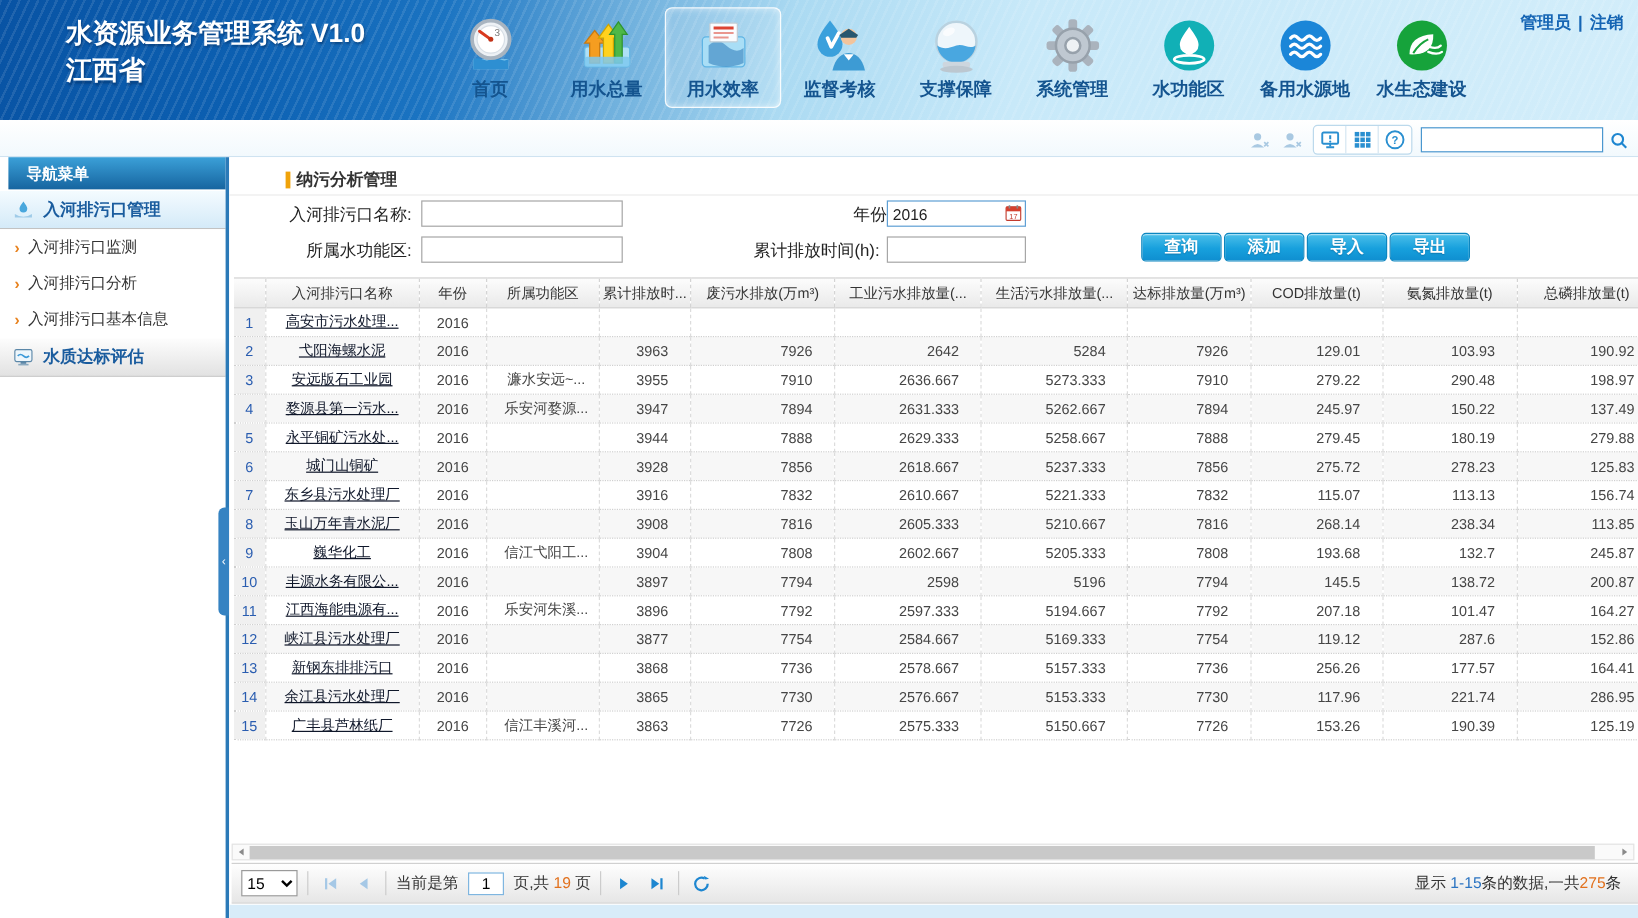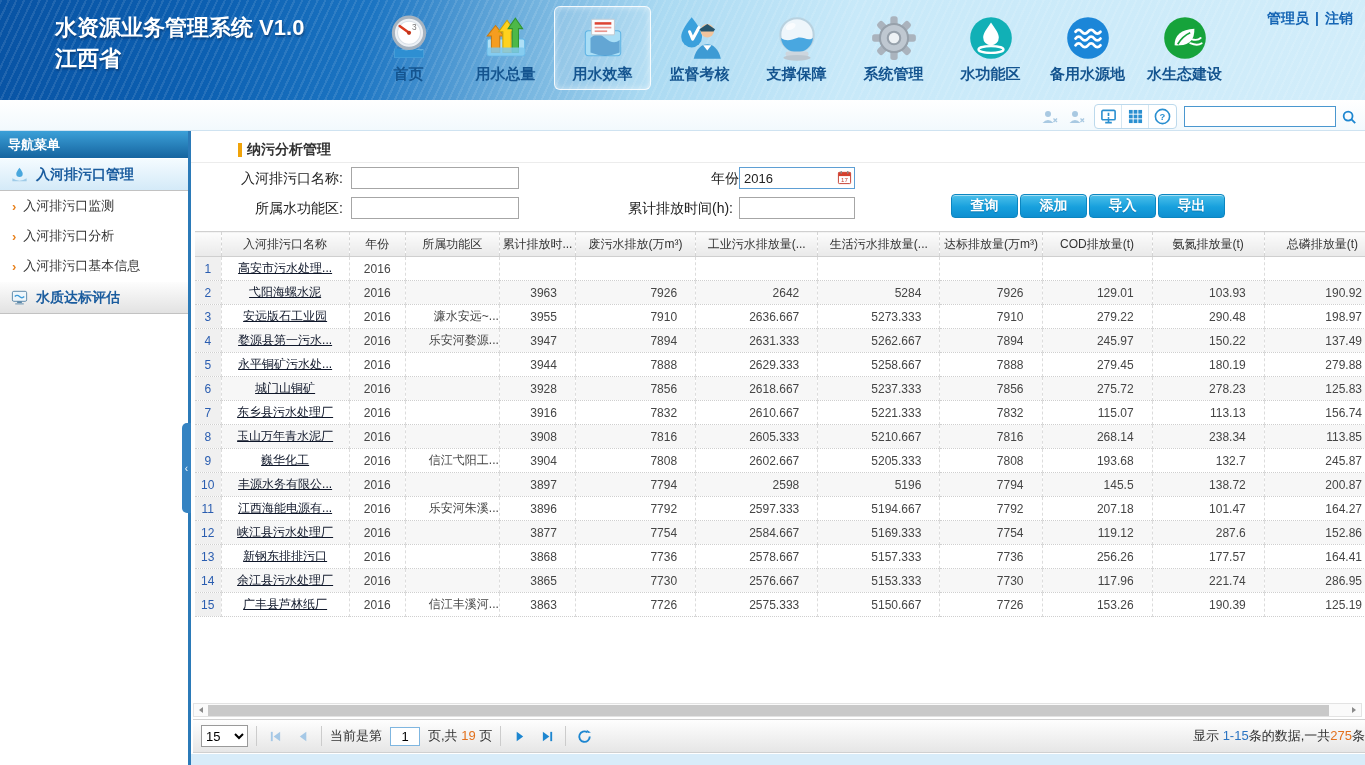--- a/index.html
+++ b/index.html
@@ -33,22 +33,22 @@
   .tgroup { display:flex; border:1px solid #bcd9ec; border-radius:4px; background:#fff; overflow:hidden; }
   .tbtn { width:27px; height:23px; display:flex; align-items:center; justify-content:center; cursor:pointer;
     border-right:1px solid #d5e7f2; }
   .tbtn:last-child { border-right:none; }
   .search-wrap { display:flex; align-items:center; gap:3px; }
   .search-input { width:152px; height:21px; border:1px solid #4a97cf; padding:0 4px; font-size:12px; outline:none; }
   .sbtn { width:20px; height:22px; display:flex; align-items:center; justify-content:center; cursor:pointer; background:none; border:none; }
 
   
   .sidebar { position:absolute; left:0; top:131px; width:188px; bottom:0; background:#fff; }
-  .sb-title { height:27px; line-height:27px; padding-left:8px; background:linear-gradient(#3ba0d8,#16649f);
-    color:#fff; font-weight:bold; font-size:13px; }
+  .sb-title { height:27px; line-height:27px; padding-left:15px; background:linear-gradient(#3ba0d8,#16649f);
+    color:#fff; font-weight:bold; font-size:13px;margin-left:7px; }
   .sb-sec { height:33px; display:flex; align-items:center; gap:7px; padding-left:10px;
     background:linear-gradient(#fdfdfd,#e2e2e2); border-bottom:1px solid #c2c2c2; border-top:1px solid #fff;
     color:#1a5c9e; font-weight:bold; font-size:14px; cursor:pointer; }
   .sb-sec.sel { background:linear-gradient(#f4fbff,#d4eaf8); }
   .sb-sec .sicon { width:19px; height:19px; }
   .sb-sec .sicon svg { width:100%; height:100%; }
   .sb-sub { height:30px; display:flex; align-items:center; padding-left:12px; font-size:13px; color:#333; cursor:pointer; background:#fff; }
   .sb-sub .bullet { color:#e8821e; font-weight:bold; margin-right:7px; font-size:13px; }
 
   .splitter { position:absolute; left:188px; top:131px; width:3px; bottom:0; background:#2b7ab8; }
@@ -80,38 +80,38 @@
   thead th { height:25px; background:linear-gradient(#fcfcfc,#e9e9e9); border-top:1px solid #d0d0d0;
     border-bottom:1px solid #cfcfcf; border-right:1px dashed #d4d4d4; font-weight:normal; color:#333;
     overflow:hidden; white-space:nowrap; cursor:pointer; }
   tbody td { height:24px; border-bottom:1px dotted #cfcfcf; border-right:1px dashed #dcdcdc; color:#454545;
     overflow:hidden; white-space:nowrap; background:#fff; }
   tr.even td { background:#f7f7f7; }
   td.td-num { background:#f0f0f0 !important; color:#2a5db0; text-align:center; }
   td.td-name { text-align:center; }
   td.td-name a { color:#0f172a; text-decoration:underline; cursor:pointer; }
   td.td-year { text-align:center; }
-  td.td-func { text-align:right; padding-left:6px; }
+  td.td-func { text-align:center; padding-left:6px; }
   td.td-r { text-align:right; padding-right:18px; }
 
   .hscroll { position:absolute; left:2px; right:3px; top:572px; height:14px; display:flex; align-items:center;
     background:#fafafa; border:1px solid #e3e3e3; }
   .harrow { width:14px; height:12px; display:flex; align-items:center; justify-content:center; cursor:pointer; }
   .hthumb { flex:1; height:11px; background:#c9c9c9; margin-right:18px; cursor:pointer; }
 
   .pager { position:absolute; left:2px; right:0; top:588px; height:34px;
     background:linear-gradient(#fefefe,#e6e6e6); border-top:1px solid #d0d0d0; border-bottom:1px solid #d0d0d0;
     display:flex; align-items:center; gap:8px; padding-left:8px; font-size:13px; color:#333; }
   .vsep { width:1px; height:20px; background:#ccc; }
   .psize { width:47px; height:22px; border:1px solid #9a9a9a; font-size:13px; background:#fff; }
   .pcur { width:30px; height:19px; border:1px solid #7fb6e0; text-align:center; font-size:13px; outline:none; }
   .pgbtn { background:none; border:none; width:20px; height:22px; display:flex; align-items:center;
     justify-content:center; cursor:pointer; color:#1d86d0; padding:0; }
   .pgbtn.dis { color:#a5c8e6; }
-  .status { margin-left:auto; font-size:13px; color:#333; white-space:nowrap; }
+  .status { margin-left:auto; margin-right:14px; font-size:13px; color:#333; white-space:nowrap; }
   .blue { color:#2b74c2; }
   .orange { color:#e2711d; }
   .strip { position:absolute; left:0; right:0; top:623px; bottom:0; background:#d8ecf9; }
 </style>
 </head>
 <body>
 
 <div class="page">
 
   <header class="hdr">

